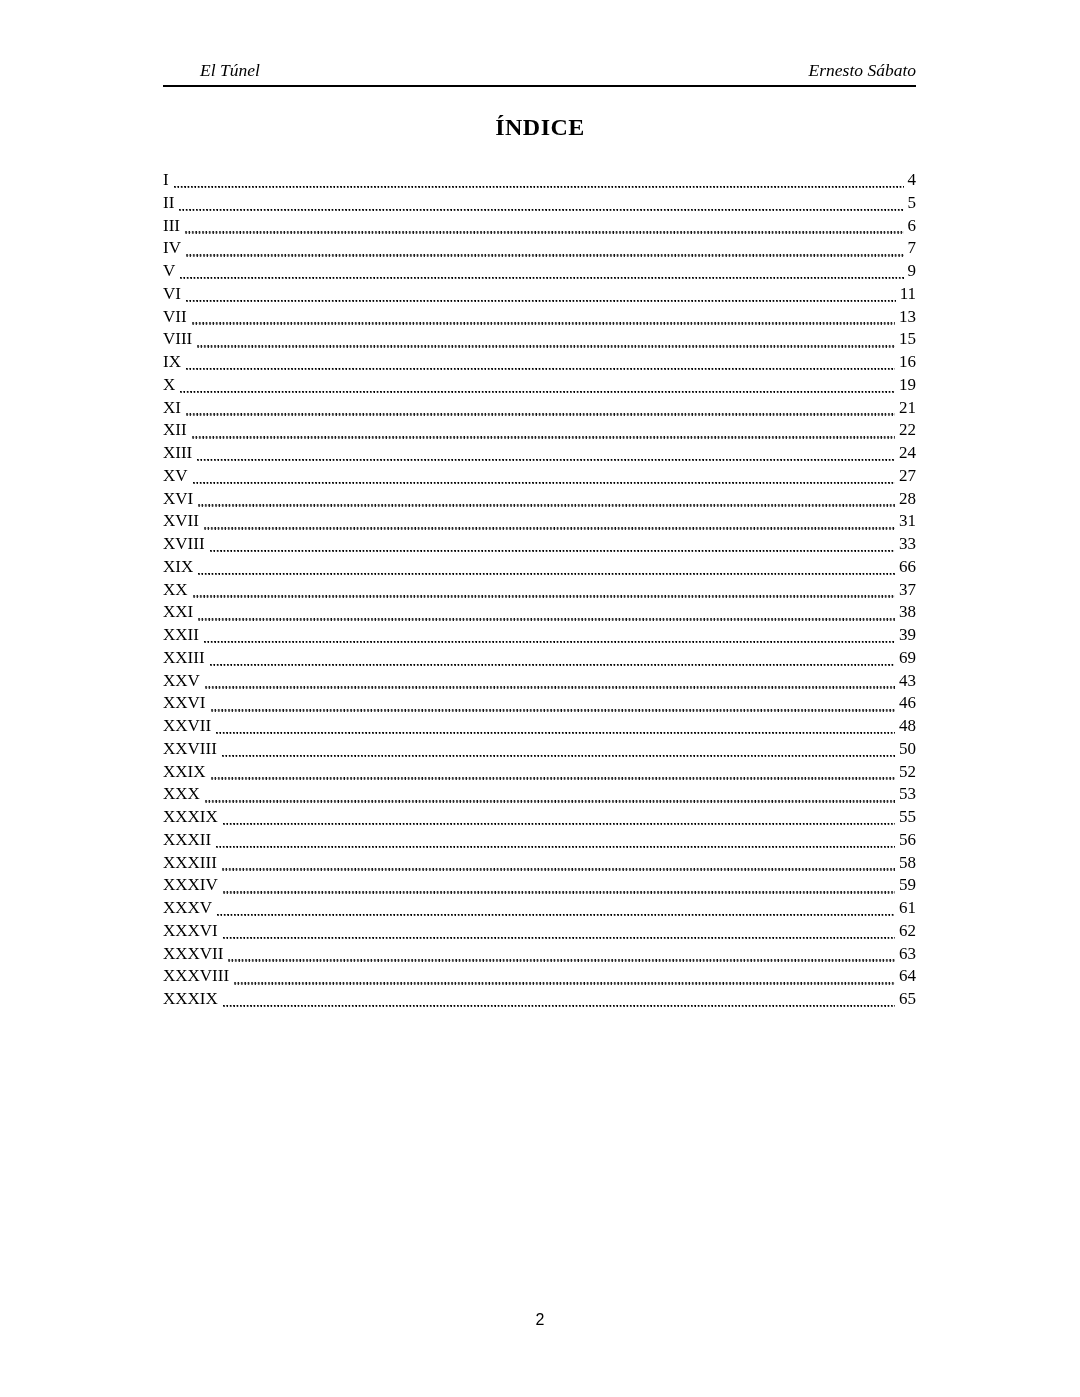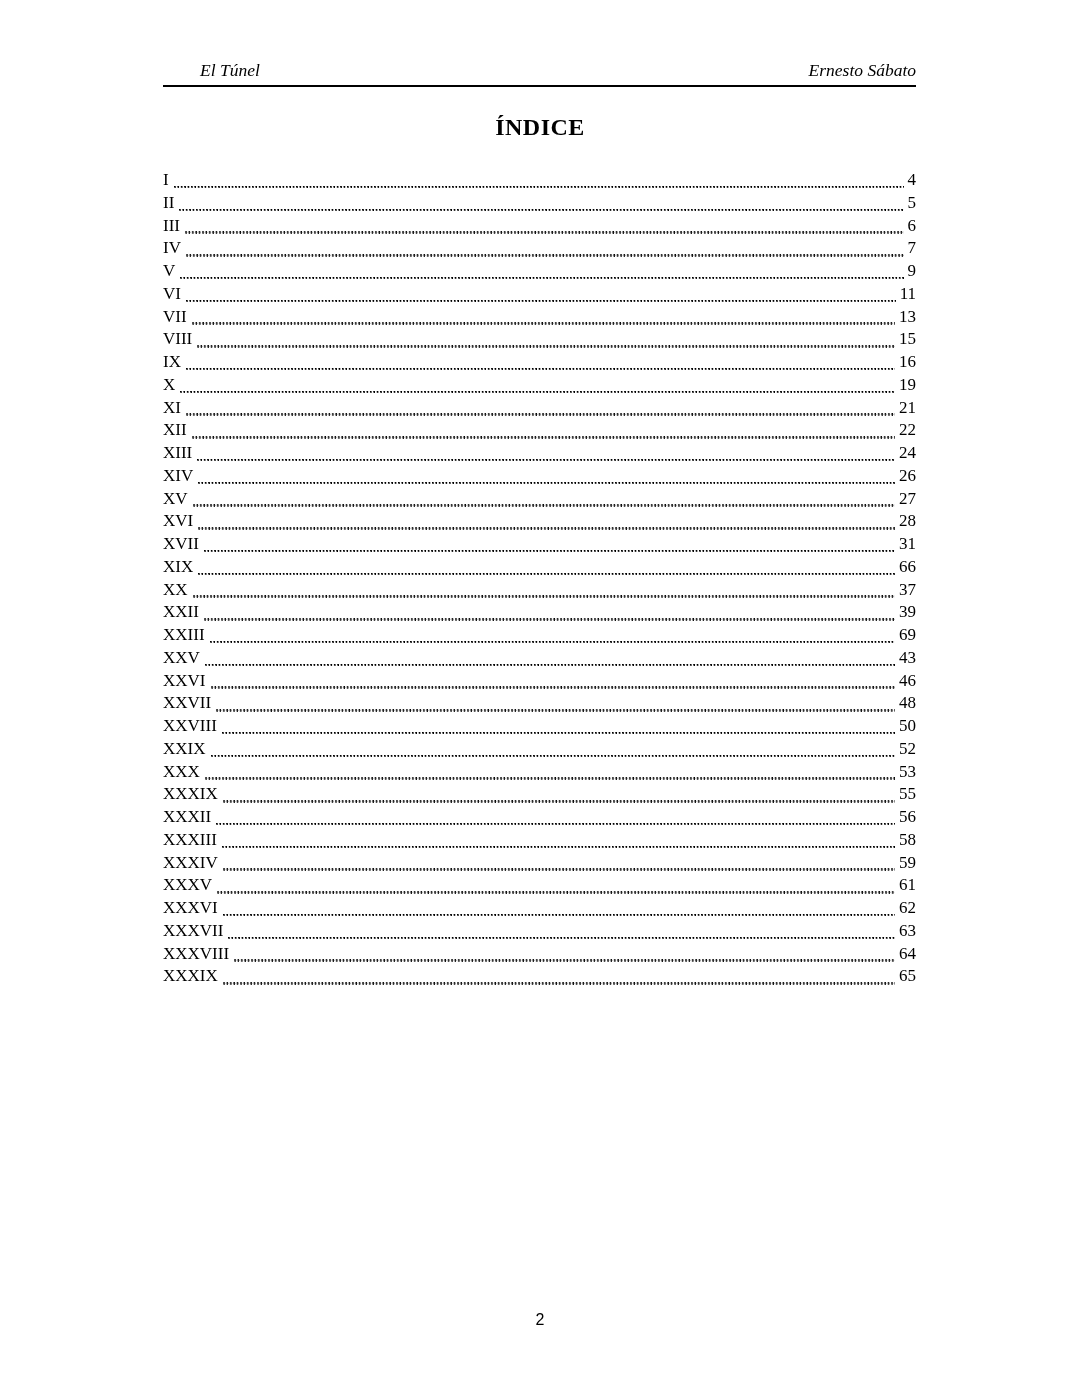--- a/index.html
+++ b/index.html
@@ -164,48 +164,53 @@
         <span class="toc-chapter">XII</span>
         <span class="leader"></span>
         <span class="toc-page">22</span>
       </div>
       <div class="toc-row">
         <span class="toc-chapter">XIII</span>
         <span class="leader"></span>
         <span class="toc-page">24</span>
       </div>
       <div class="toc-row">
-        <span class="toc-chapter">XIV</span>
-        <span class="leader"></span>
-        <span class="toc-page">26</span>
-      </div>
-      <div class="toc-row">
         <span class="toc-chapter">XV</span>
         <span class="leader"></span>
         <span class="toc-page">27</span>
       </div>
       <div class="toc-row">
         <span class="toc-chapter">XVI</span>
         <span class="leader"></span>
         <span class="toc-page">28</span>
       </div>
       <div class="toc-row">
         <span class="toc-chapter">XVII</span>
         <span class="leader"></span>
         <span class="toc-page">31</span>
       </div>
       <div class="toc-row">
+        <span class="toc-chapter">XVIII</span>
+        <span class="leader"></span>
+        <span class="toc-page">33</span>
+      </div>
+      <div class="toc-row">
         <span class="toc-chapter">XIX</span>
         <span class="leader"></span>
         <span class="toc-page">66</span>
       </div>
       <div class="toc-row">
         <span class="toc-chapter">XX</span>
         <span class="leader"></span>
         <span class="toc-page">37</span>
+      </div>
+      <div class="toc-row">
+        <span class="toc-chapter">XXI</span>
+        <span class="leader"></span>
+        <span class="toc-page">38</span>
       </div>
       <div class="toc-row">
         <span class="toc-chapter">XXII</span>
         <span class="leader"></span>
         <span class="toc-page">39</span>
       </div>
       <div class="toc-row">
         <span class="toc-chapter">XXIII</span>
         <span class="leader"></span>
         <span class="toc-page">69</span>

